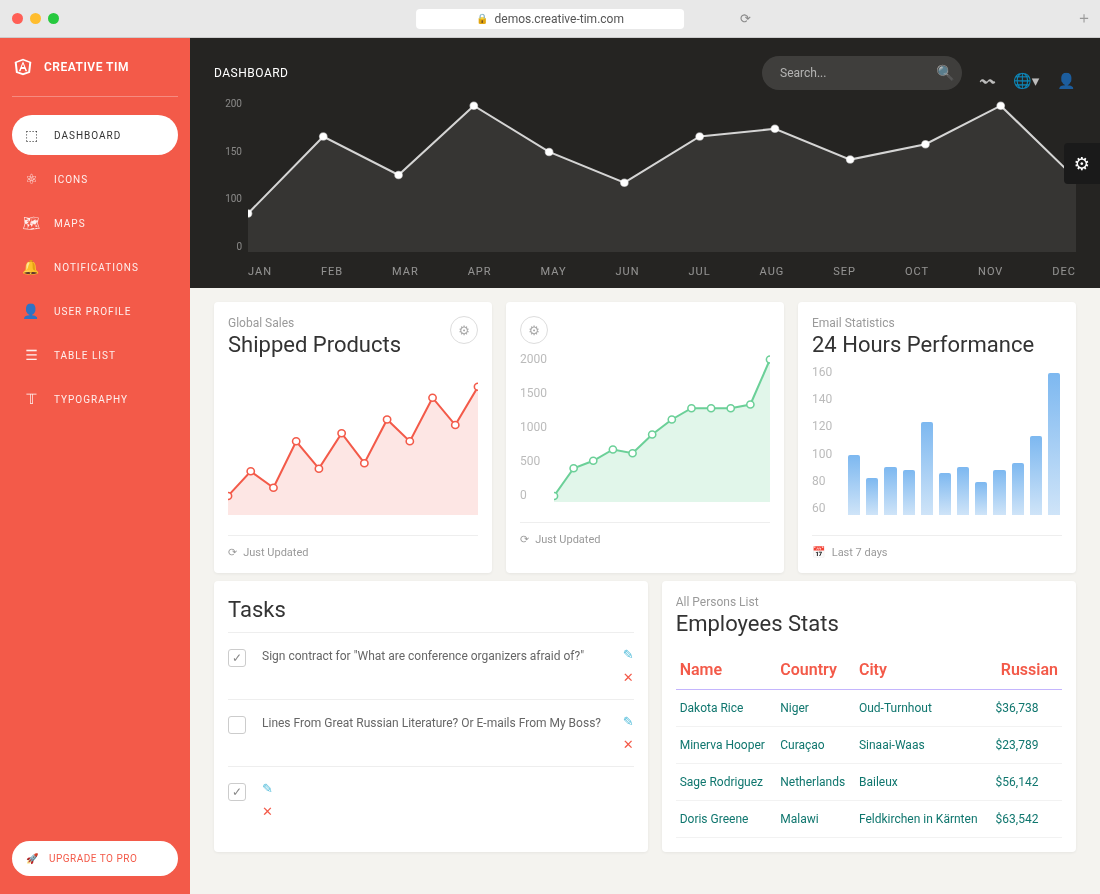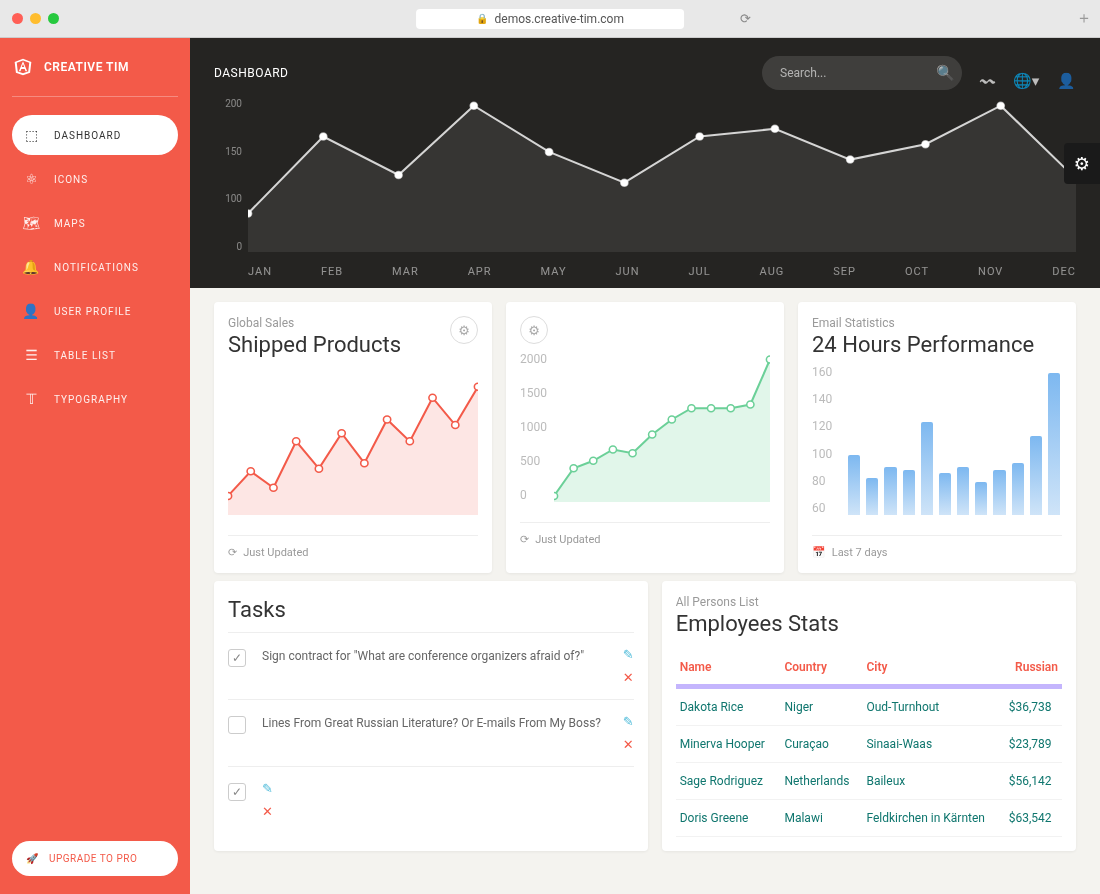--- a/index.html
+++ b/index.html
@@ -48,21 +48,21 @@
 .mini-yticks{position:absolute;left:0;top:0;bottom:0;width:30px;display:flex;flex-direction:column;justify-content:space-between;color:#bbb;font-size:12px;text-align:left}
 .mini-area{position:absolute;left:34px;right:0;top:0;bottom:0}
 .card-foot{border-top:1px solid #eee;margin-top:20px;padding-top:10px;color:#9a9a9a;font-size:11px;display:flex;align-items:center;gap:6px}
 .tasks .task-row{display:flex;align-items:flex-start;gap:16px;padding:14px 0;border-top:1px solid #eee}
 .check{width:18px;height:18px;border:1px solid #ccc;border-radius:3px;display:flex;align-items:center;justify-content:center;color:#888;font-size:12px;cursor:pointer;flex-shrink:0;margin-top:2px}
 .check.checked::after{content:"✓"}
 .task-text{flex:1;color:#666;font-size:12px;line-height:1.5}
 .task-acts{display:flex;flex-direction:column;gap:8px;color:#51bcda;font-size:13px}
 .task-acts .del{color:#f35a49}
 .table-card table{width:100%;border-collapse:collapse;margin-top:14px}
-.table-card th{text-align:left;color:#f35a49;font-size:12px;font-weight:600;padding:10px 4px;border-bottom:5px solid #c4b5fd}
+.table-card th{text-align:left;color:#f35a49;font-size:16px;font-weight:600;padding:10px 4px;border-bottom:1px solid #c4b5fd}
 .table-card th:last-child{text-align:right}
 .table-card td{padding:11px 4px;color:#0f766e;font-size:12px;border-bottom:1px solid #f2f2f2}
 .table-card td:last-child{text-align:left}
 .bars{display:flex;align-items:flex-end;gap:6px;height:100%;padding:0 2px}
 .bar{flex:1;background:linear-gradient(180deg,#7db8f0,#cfe4f8);border-radius:2px 2px 0 0}
 </style>
 </head>
 <body>
 
 <div class="browser-chrome">

